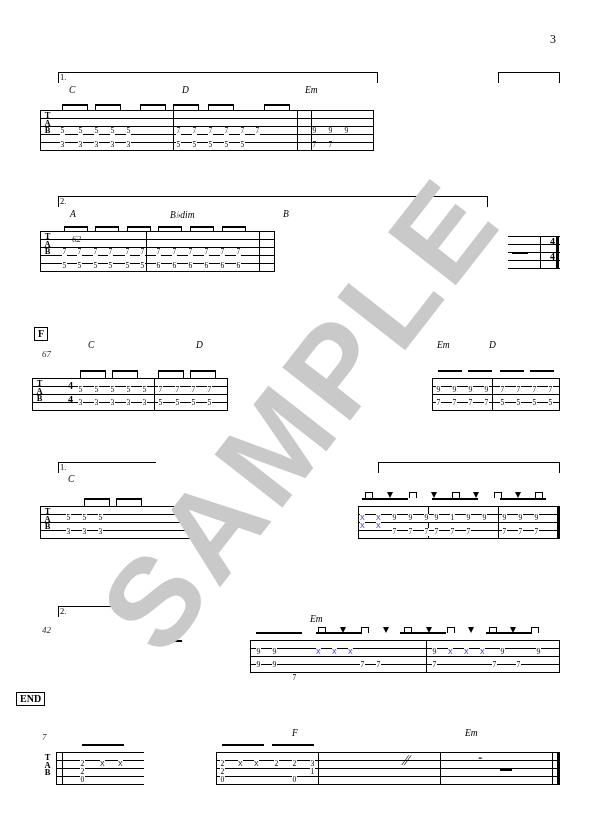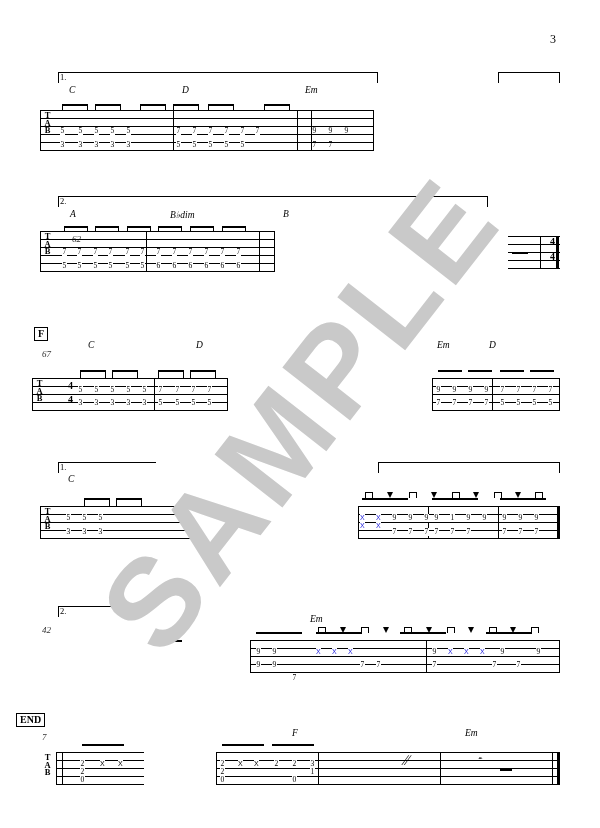--- a/index.html
+++ b/index.html
@@ -518,21 +518,21 @@
     <div class="xnote blue" style="left:464px;top:648px;">X</div>
     <div class="xnote blue" style="left:480px;top:648px;">X</div>
     <div class="num" style="left:500px;top:648px;">9</div>
     <div class="num" style="left:432px;top:661px;">7</div>
     <div class="num" style="left:492px;top:661px;">7</div>
     <div class="num" style="left:516px;top:661px;">7</div>
     <div class="num" style="left:536px;top:648px;">9</div>
   </div>
 
   <div class="system">
-    <div class="rehearsal" style="left:16px;top:713px;">END</div>
+    <div class="rehearsal" style="left:16px;top:692px;">END</div>
     <div class="measnum" style="left:42px;top:732px;">7</div>
     <div class="chord" style="left:292px;top:728px;">F</div>
     <div class="chord" style="left:465px;top:728px;">Em</div>
 
     <div class="staff" style="left:56px;top:752px;width:88px;height:32px;">
       <div class="sline" style="top:0;width:88px;"></div>
       <div class="sline" style="top:8px;width:88px;"></div>
       <div class="sline" style="top:16px;width:88px;"></div>
       <div class="sline" style="top:24px;width:88px;"></div>
       <div class="sline" style="top:32px;width:88px;"></div>

